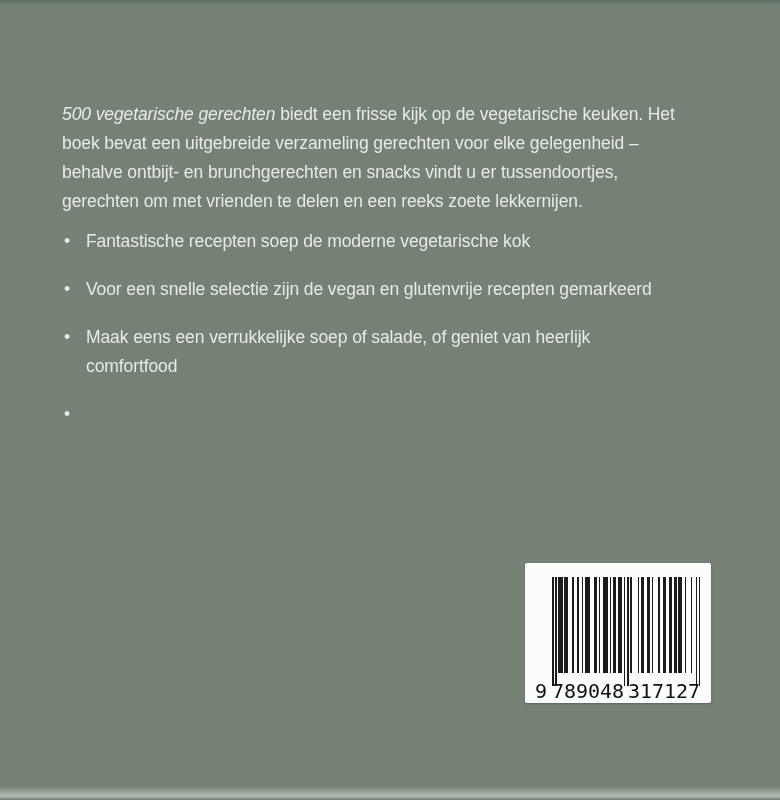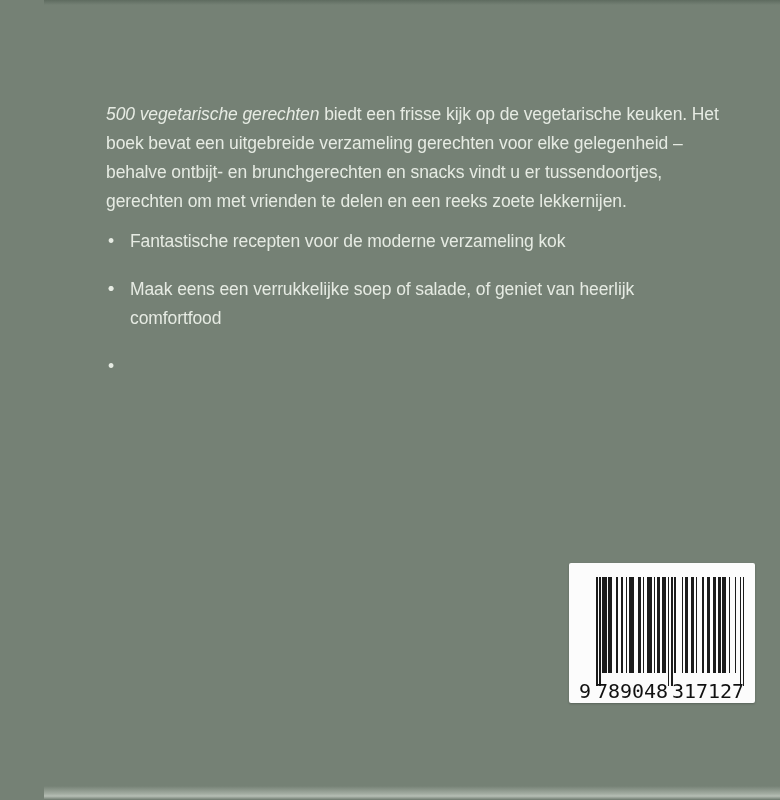--- a/index.html
+++ b/index.html
@@ -10,21 +10,20 @@
     width: 780px;
     height: 800px;
     position: relative;
     overflow: hidden;
     background: #758175;
     font-family: "Liberation Sans", sans-serif;
   }
   .cover {
     position: absolute;
     inset: 0;
-    margin-left: 44px;
   }
   .intro {
     position: absolute;
     left: 62px;
     top: 100px;
     width: 712px;
     margin: 0;
     font-size: 17.5px;
     line-height: 29px;
     letter-spacing: -0.1px;
@@ -106,24 +105,25 @@
 <div class="cover">
 
   <p class="intro"><span class="italic">500 vegetarische gerechten</span><span> biedt een frisse kijk op de vegetarische keuken. Het
 boek bevat een uitgebreide verzameling gerechten voor elke gelegenheid –
 behalve ontbijt- en brunchgerechten en snacks vindt u er tussendoortjes,
 gerechten om met vrienden te delen en een reeks zoete lekkernijen.</span></p>
 
   <ul class="bullets">
     <li class="bullet-item">
       <span class="dot">•</span>
-      <span class="bullet-text">Fantastische recepten voor de moderne verzameling kok</span>
+      <span class="bullet-text">Fantastische recepten soep de moderne vegetarische kok</span>
     </li>
     <li class="bullet-item">
       <span class="dot">•</span>
+      <span class="bullet-text">Voor een snelle selectie zijn de vegan en glutenvrije recepten gemarkeerd</span>
     </li>
     <li class="bullet-item">
       <span class="dot">•</span>
       <span class="bullet-text">Maak eens een verrukkelijke soep of salade, of geniet van heerlijk
 comfortfood</span>
     </li>
     <li class="bullet-item">
       <span class="dot">•</span>
     </li>
   </ul>

